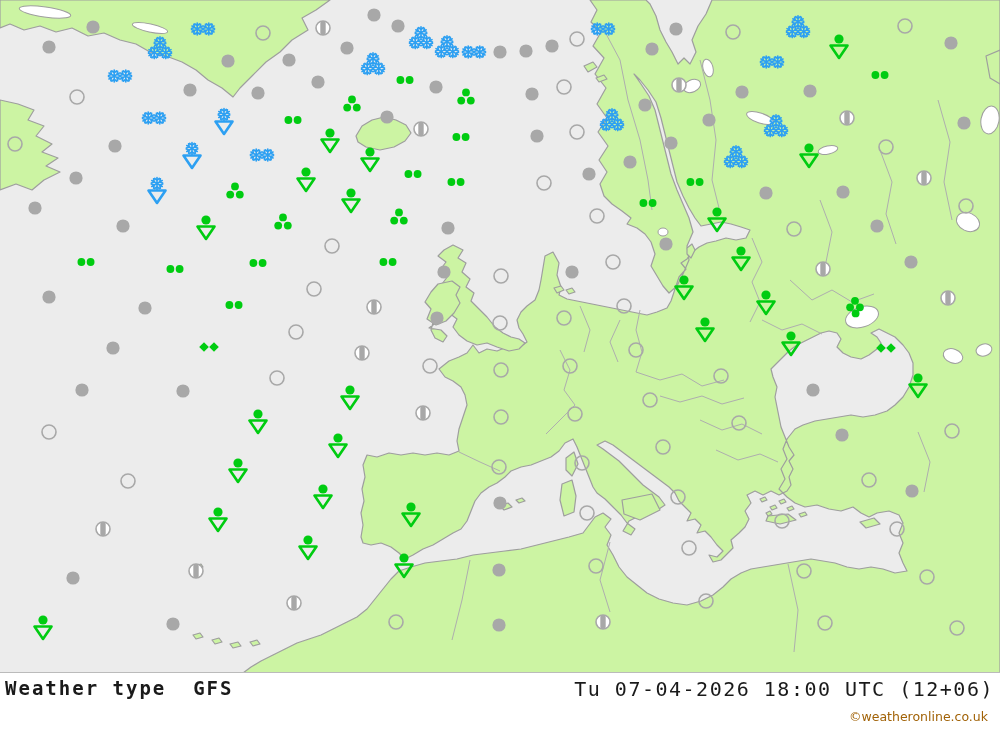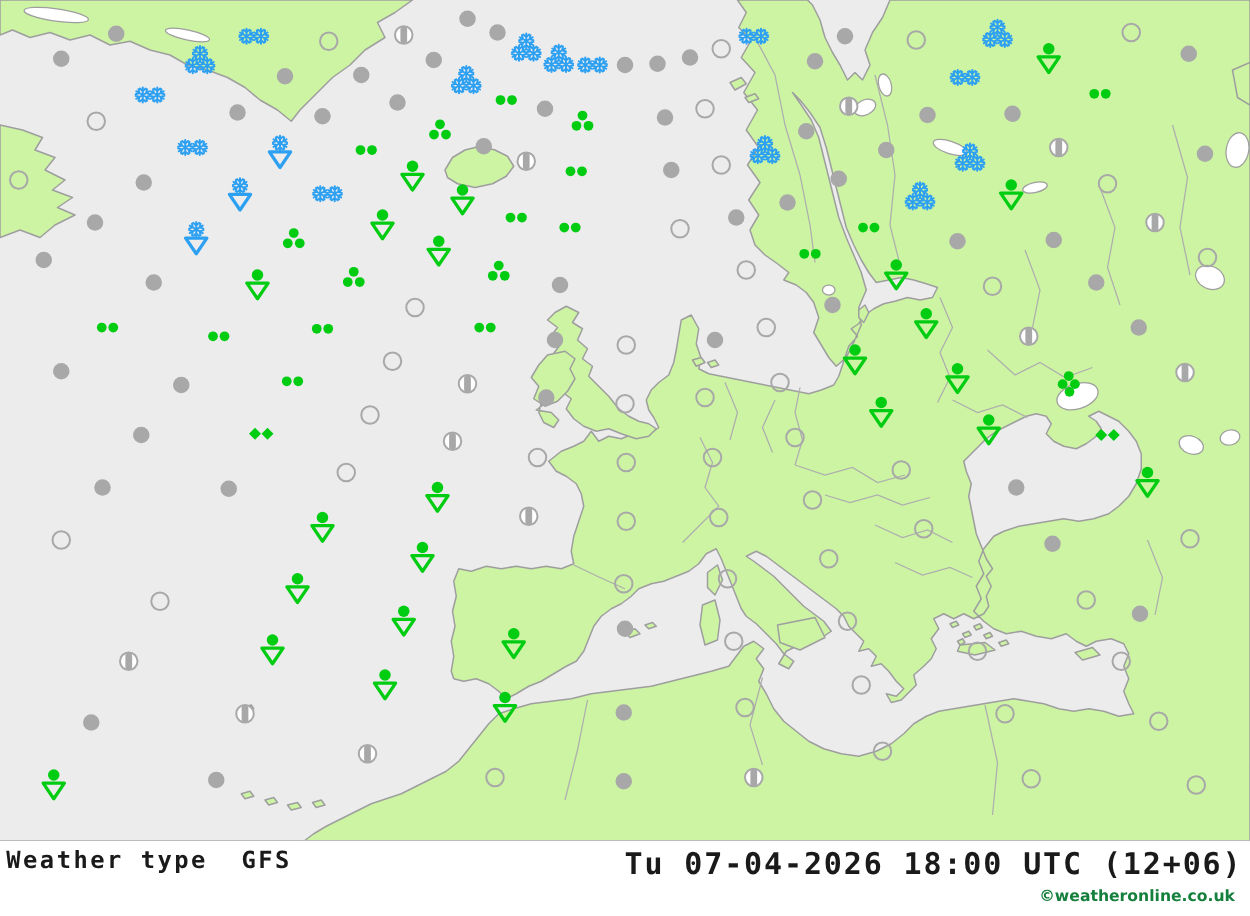--- a/index.html
+++ b/index.html
@@ -3,22 +3,22 @@
 <meta charset="utf-8">
 <style>
   html,body{margin:0;padding:0;background:#ffffff;}
   #stage{position:relative;width:1000px;height:733px;background:#ffffff;overflow:hidden;
          font-family:"DejaVu Sans Mono","Liberation Mono",monospace;}
   #map-wrap{position:absolute;left:0;top:0;width:1000px;height:673px;}
   #map-wrap svg{display:block;width:1000px;height:673px;}
   #caption-bar{position:absolute;left:0;top:673px;width:1000px;height:60px;background:#ffffff;}
   #caption-left{position:absolute;left:5px;top:4px;font-size:19px;letter-spacing:2px;color:#1a1a1a;
                 font-weight:700;white-space:pre;}
-  #caption-right{position:absolute;right:6px;top:4px;font-size:24px;letter-spacing:1.5px;color:#1a1a1a;
-                 font-weight:700;white-space:pre;}
+  #caption-right{position:absolute;right:6px;top:4px;font-size:20px;letter-spacing:1.5px;color:#1a1a1a;
+                 font-weight:400;white-space:pre;}
   #credit{position:absolute;right:12px;top:36px;font-size:12.5px;letter-spacing:0px;color:#1b2bac;
           font-family:"DejaVu Sans","Liberation Sans",sans-serif;text-decoration:none;}
 </style>
 </head>
 <body>
 
 <div id="stage">
 
   <div id="map-wrap">
     <svg viewBox="0 0 1000 673" preserveAspectRatio="none">
@@ -779,16 +779,16 @@
           </g>
         </g>
 
       <rect x="0" y="672" width="1000" height="1" fill="#bbbbbb"></rect>
     </svg>
   </div>
 
   <div id="caption-bar">
     <div id="caption-left" style="color: rgb(26, 26, 26);">Weather type  GFS</div>
     <div id="caption-right" style="color: rgb(26, 26, 26);">Tu 07-04-2026 18:00 UTC (12+06)</div>
-    <a id="credit" href="#" style="color: #15803d; font-weight: bold;">©weatheronline.co.uk</a>
+    <a id="credit" href="#" style="color: #a16207;">©weatheronline.co.uk</a>
   </div>
 
 </div>
 
 </body></html>

